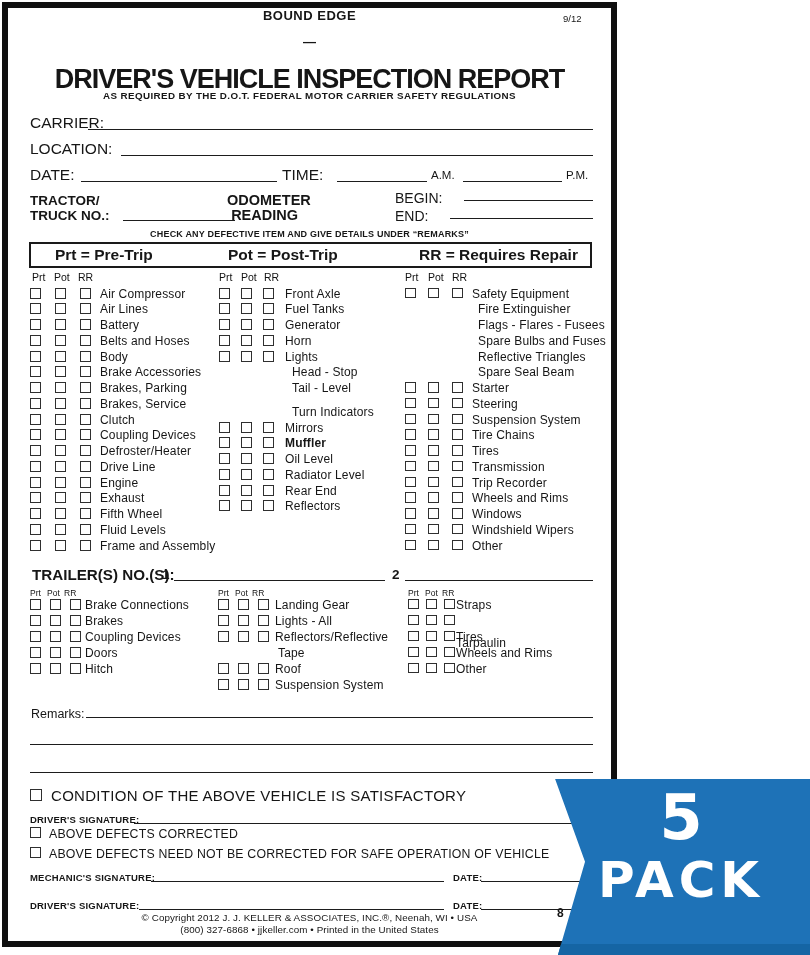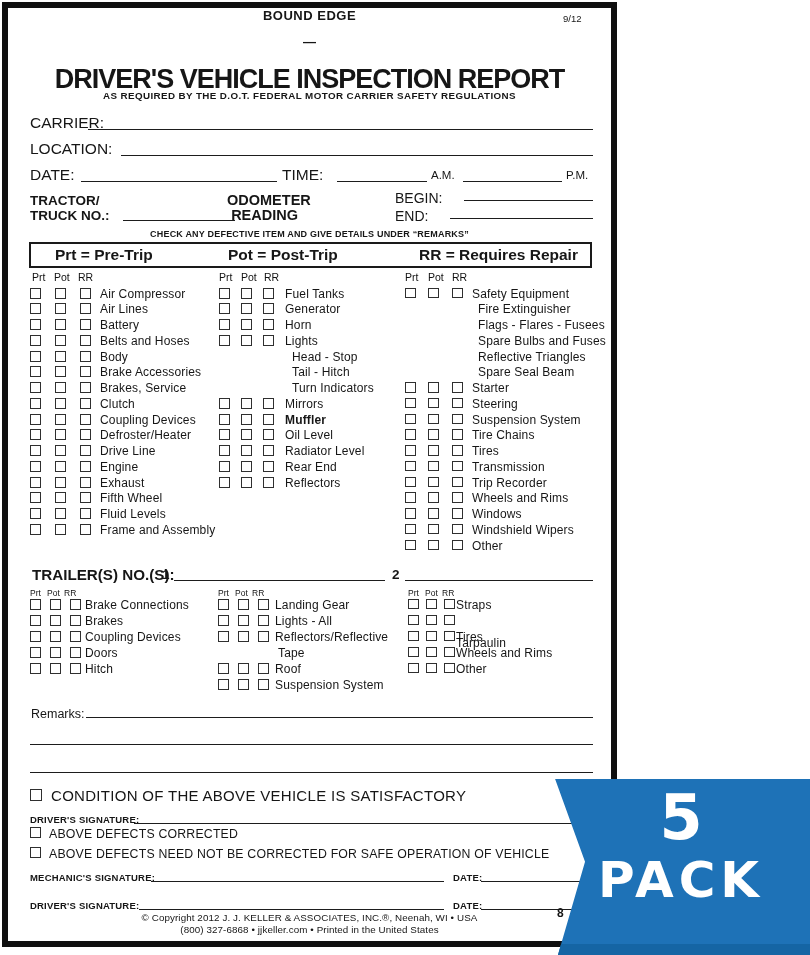--- a/index.html
+++ b/index.html
@@ -160,20 +160,26 @@
     <div class="chk-row" style="height: 15.78px;">
       <span class="cb" style="left: 0px; width: 11px; height: 11px;"></span>
       <span class="cb" style="left: 25px; width: 11px; height: 11px;"></span>
       <span class="cb" style="left: 50px; width: 11px; height: 11px;"></span>
       <span class="chk-label" style="left: 70px;">Brake Accessories</span>
     </div>
     <div class="chk-row" style="height: 15.78px;">
       <span class="cb" style="left: 0px; width: 11px; height: 11px;"></span>
       <span class="cb" style="left: 25px; width: 11px; height: 11px;"></span>
       <span class="cb" style="left: 50px; width: 11px; height: 11px;"></span>
+      <span class="chk-label" style="left: 70px;">Brakes, Parking</span>
+    </div>
+    <div class="chk-row" style="height: 15.78px;">
+      <span class="cb" style="left: 0px; width: 11px; height: 11px;"></span>
+      <span class="cb" style="left: 25px; width: 11px; height: 11px;"></span>
+      <span class="cb" style="left: 50px; width: 11px; height: 11px;"></span>
       <span class="chk-label" style="left: 70px;">Brakes, Service</span>
     </div>
     <div class="chk-row" style="height: 15.78px;">
       <span class="cb" style="left: 0px; width: 11px; height: 11px;"></span>
       <span class="cb" style="left: 25px; width: 11px; height: 11px;"></span>
       <span class="cb" style="left: 50px; width: 11px; height: 11px;"></span>
       <span class="chk-label" style="left: 70px;">Clutch</span>
     </div>
     <div class="chk-row" style="height: 15.78px;">
       <span class="cb" style="left: 0px; width: 11px; height: 11px;"></span>
@@ -222,20 +228,26 @@
       <span class="cb" style="left: 25px; width: 11px; height: 11px;"></span>
       <span class="cb" style="left: 50px; width: 11px; height: 11px;"></span>
       <span class="chk-label" style="left: 70px;">Frame and Assembly</span>
     </div>
   </div>
 <div id="vcol1" class="col" style="left:219px;top:286px">
     <div class="chk-row" style="height: 15.78px;">
       <span class="cb" style="left: 0px; width: 11px; height: 11px;"></span>
       <span class="cb" style="left: 22px; width: 11px; height: 11px;"></span>
       <span class="cb" style="left: 44px; width: 11px; height: 11px;"></span>
+      <span class="chk-label" style="left: 66px;">Front Axle</span>
+    </div>
+    <div class="chk-row" style="height: 15.78px;">
+      <span class="cb" style="left: 0px; width: 11px; height: 11px;"></span>
+      <span class="cb" style="left: 22px; width: 11px; height: 11px;"></span>
+      <span class="cb" style="left: 44px; width: 11px; height: 11px;"></span>
       <span class="chk-label" style="left: 66px;">Fuel Tanks</span>
     </div>
     <div class="chk-row" style="height: 15.78px;">
       <span class="cb" style="left: 0px; width: 11px; height: 11px;"></span>
       <span class="cb" style="left: 22px; width: 11px; height: 11px;"></span>
       <span class="cb" style="left: 44px; width: 11px; height: 11px;"></span>
       <span class="chk-label" style="left: 66px;">Generator</span>
     </div>
     <div class="chk-row" style="height: 15.78px;">
       <span class="cb" style="left: 0px; width: 11px; height: 11px;"></span>
@@ -246,23 +258,23 @@
     <div class="chk-row" style="height: 15.78px;">
       <span class="cb" style="left: 0px; width: 11px; height: 11px;"></span>
       <span class="cb" style="left: 22px; width: 11px; height: 11px;"></span>
       <span class="cb" style="left: 44px; width: 11px; height: 11px;"></span>
       <span class="chk-label" style="left: 66px;">Lights</span>
     </div>
     <div class="chk-row" style="height: 15.78px;">
       <span class="chk-label" style="left: 73px;">Head - Stop</span>
     </div>
     <div class="chk-row" style="height: 15.78px;">
-      <span class="chk-label" style="left: 73px;">Tail - Hitch</span>
-    </div>
-    <div class="chk-row" style="height: 15.78px;">
+      <span class="chk-label" style="left: 73px;">Tail - Level</span>
+    </div>
+    <div class="chk-row" style="height: 15.78px; margin-top: 8px;">
       <span class="chk-label" style="left: 73px;">Turn Indicators</span>
     </div>
     <div class="chk-row" style="height: 15.78px;">
       <span class="cb" style="left: 0px; width: 11px; height: 11px;"></span>
       <span class="cb" style="left: 22px; width: 11px; height: 11px;"></span>
       <span class="cb" style="left: 44px; width: 11px; height: 11px;"></span>
       <span class="chk-label" style="left: 66px;">Mirrors</span>
     </div>
     <div class="chk-row" style="height: 15.78px;">
       <span class="cb" style="left: 0px; width: 11px; height: 11px;"></span>

